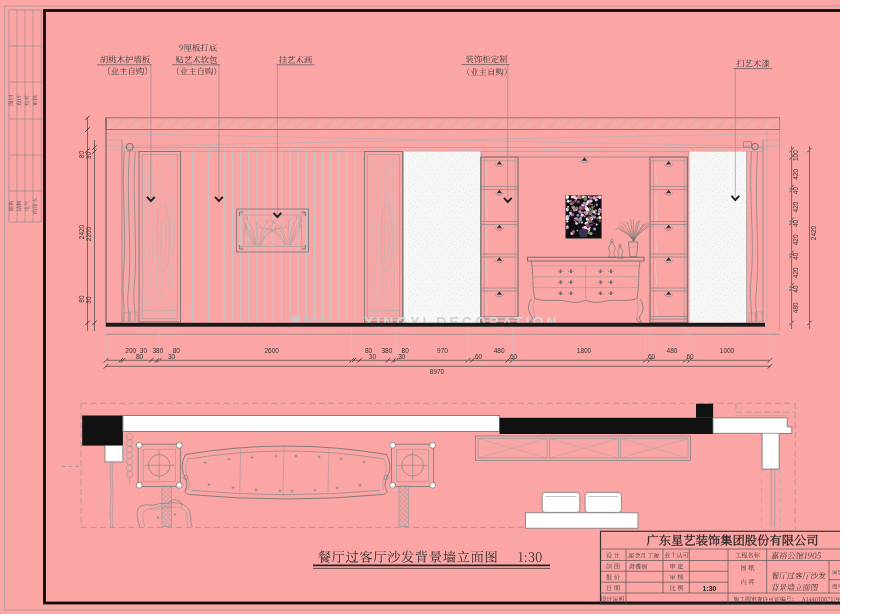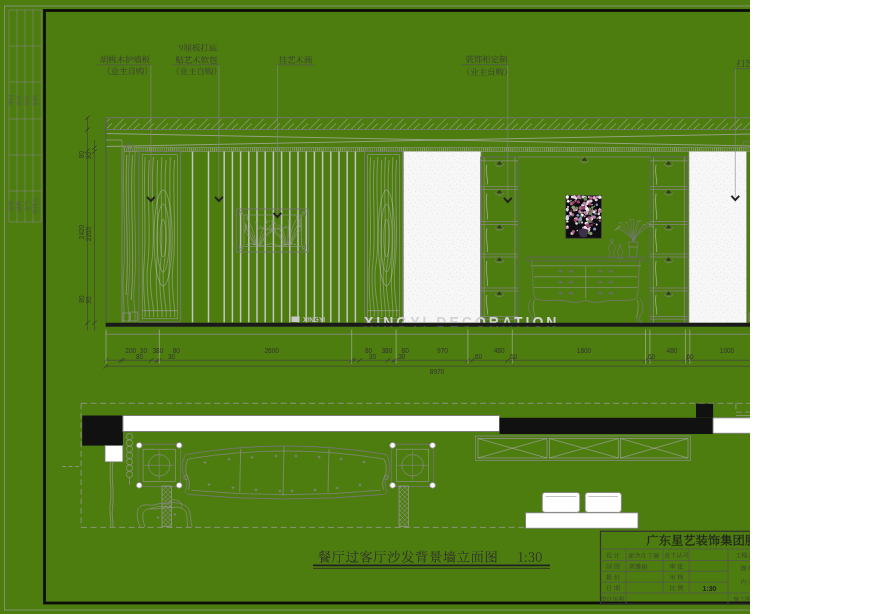--- a/index.html
+++ b/index.html
@@ -1,13 +1,13 @@
 <!DOCTYPE html>
 <html><head><meta charset="utf-8"><title>E-03</title>
-<style>html,body{margin:0;padding:0;background:#fff;} #page{position:relative;width:750px;height:614px;background:#4d7c0f;overflow:hidden;}</style>
+<style>html,body{margin:0;padding:0;background:#fff;} #page{position:relative;width:840px;height:614px;background:#fca5a5;overflow:hidden;}</style>
 </head><body>
 <div id="page">
 <svg width="878" height="614" viewBox="0 0 878 614">
 <defs>
 <pattern id="bh" width="14" height="12" patternUnits="userSpaceOnUse" patternTransform="translate(0 118)">
   <path d="M1.5,11 L11.5,1" stroke="#b0b0b0" stroke-width="0.65" fill="none"></path>
   <path d="M8,11 L14,5.5" stroke="#cfcfcf" stroke-width="0.5" fill="none"></path>
 </pattern>
 <pattern id="stip" width="11" height="11" patternUnits="userSpaceOnUse">
   <rect width="11" height="11" fill="#f7f7f7"></rect>

